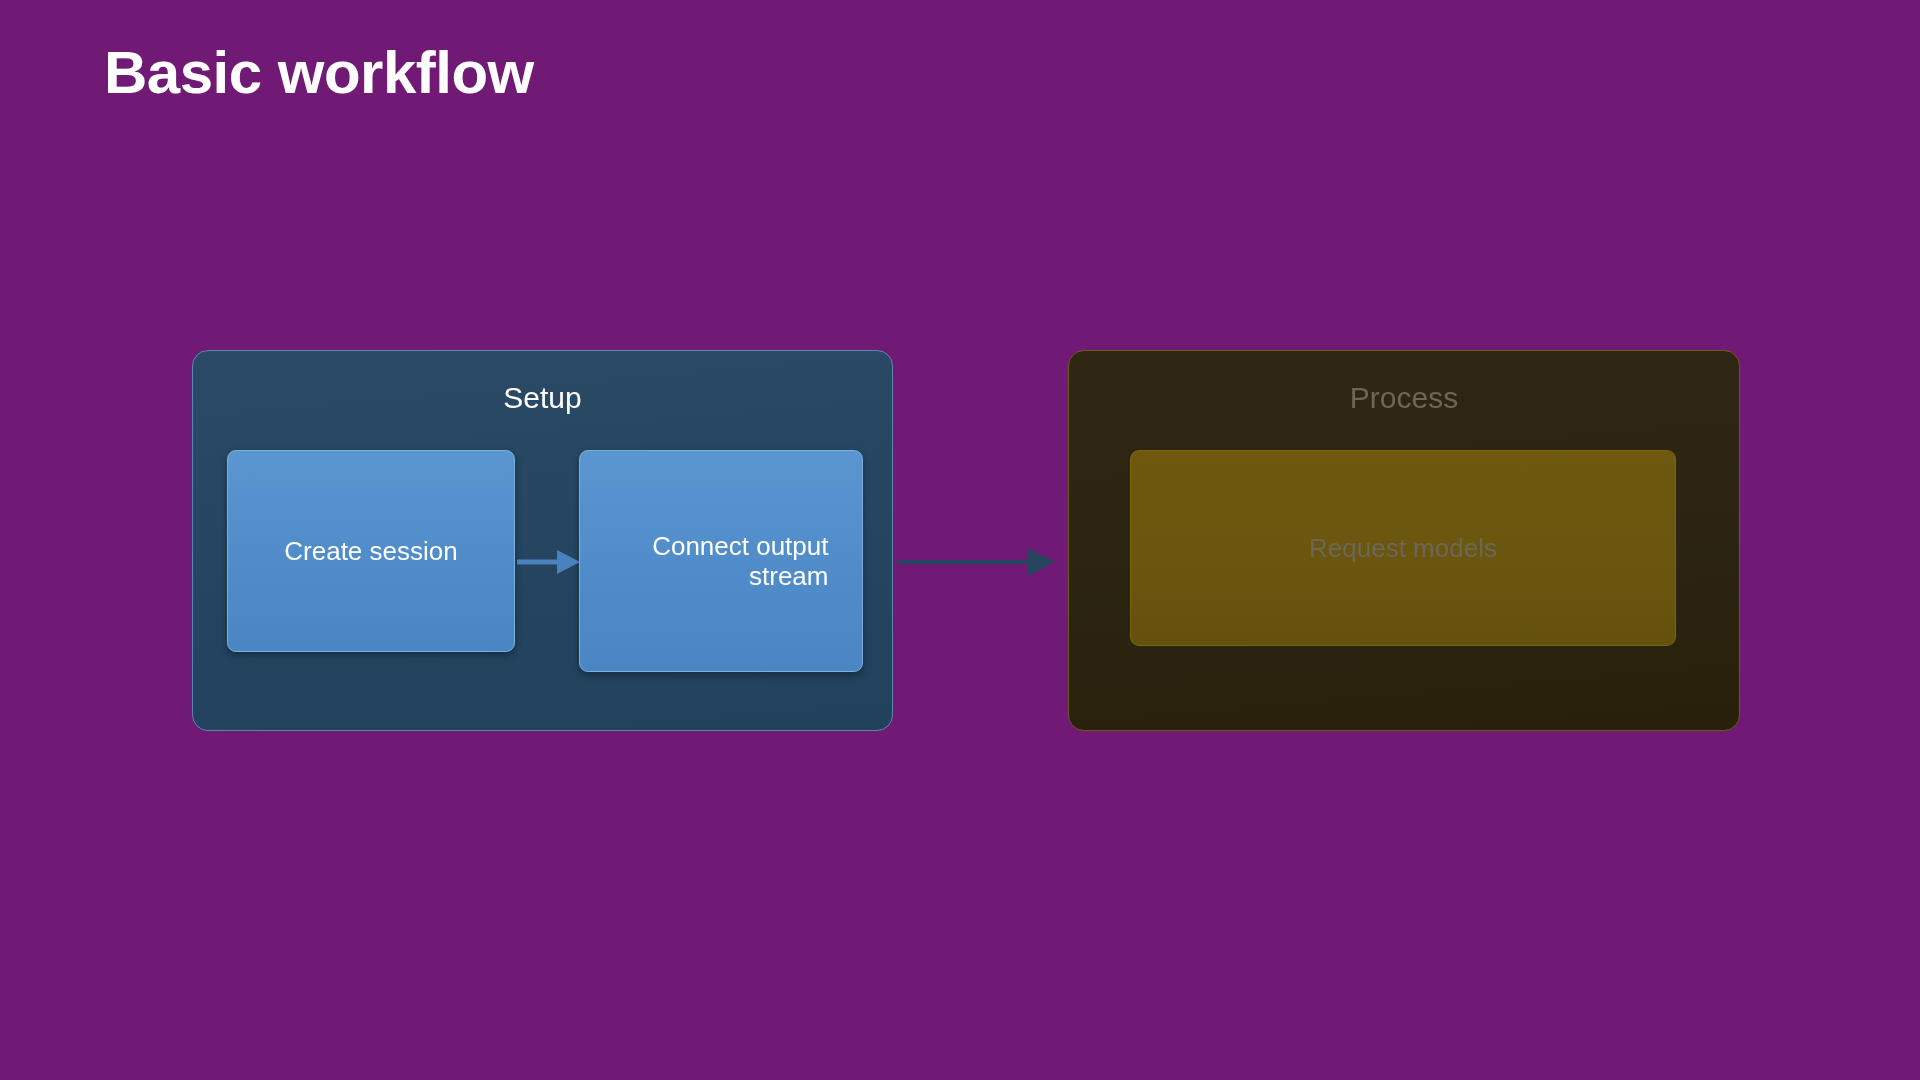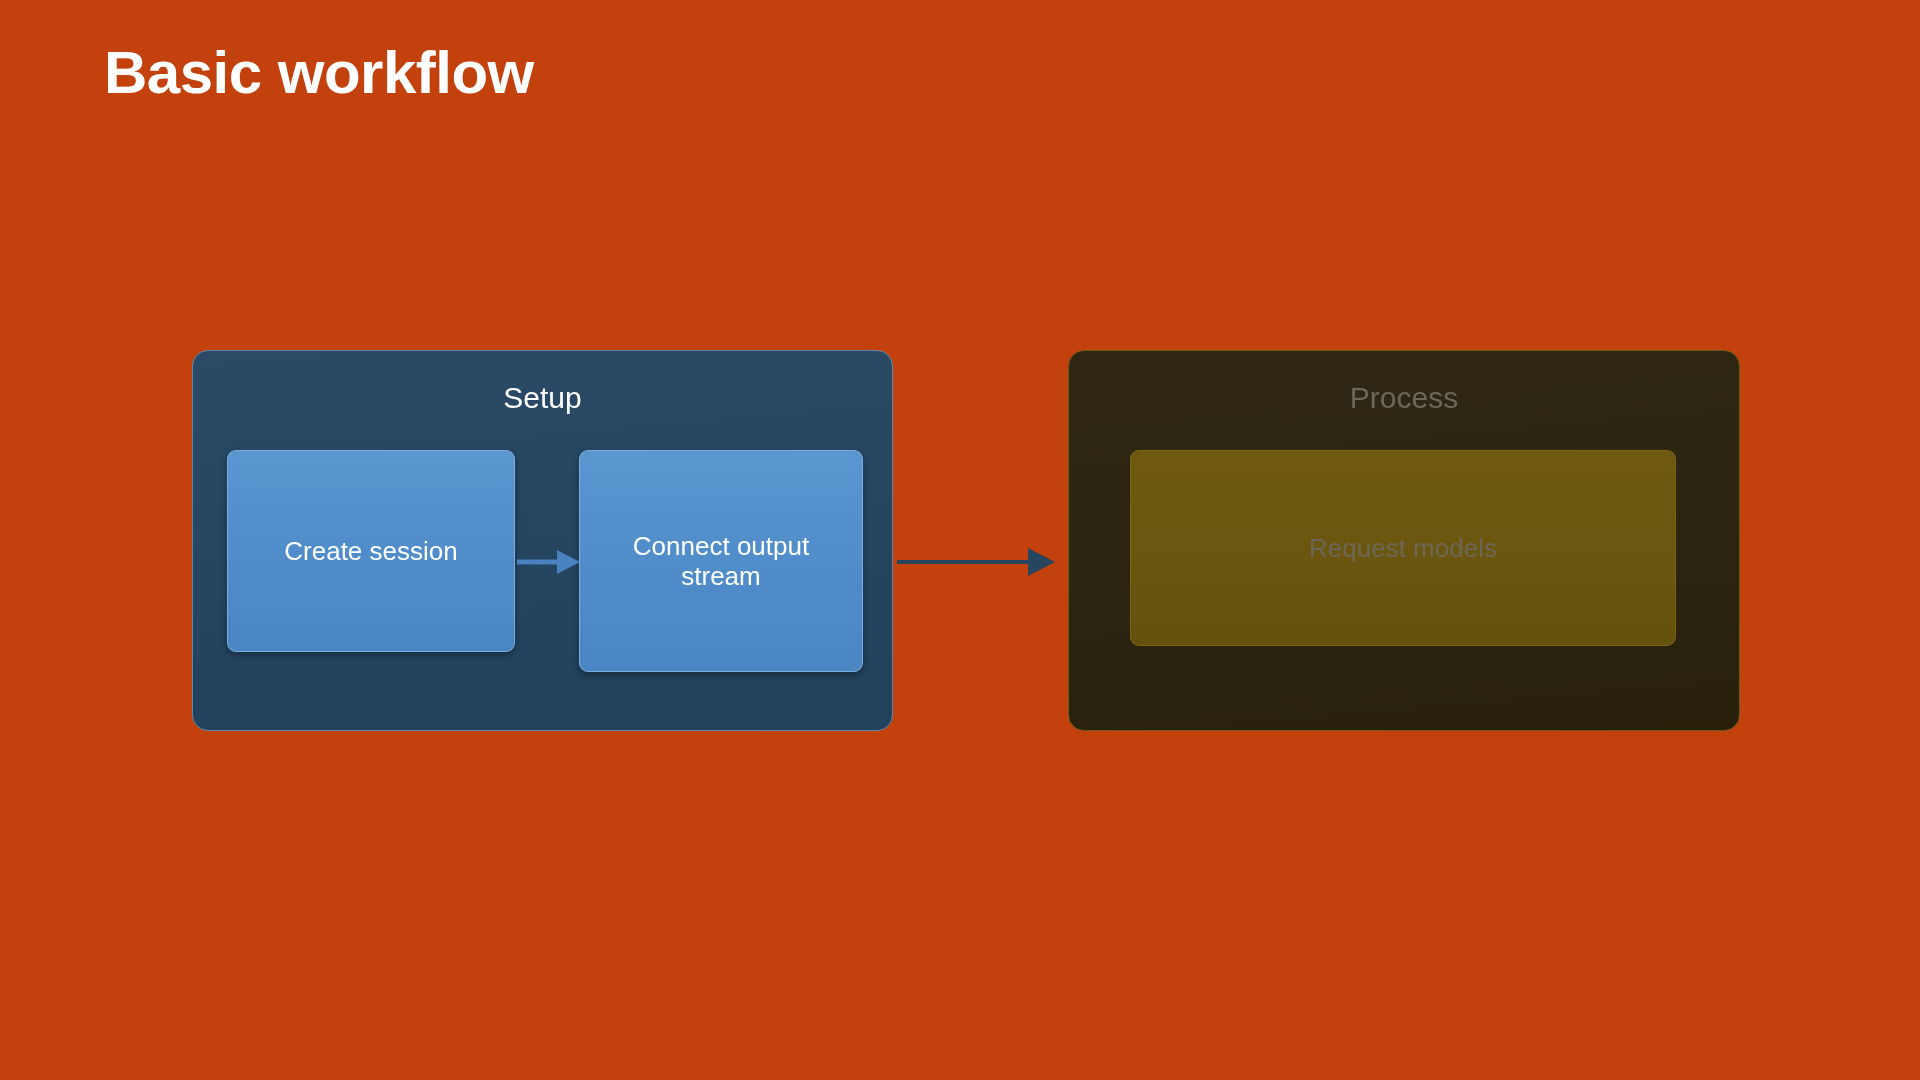--- a/index.html
+++ b/index.html
@@ -12,21 +12,21 @@
     height: 1080px;
     position: relative;
     overflow: hidden;
     font-family: "Liberation Sans", sans-serif;
     -webkit-font-smoothing: antialiased;
   }
 
   #slide {
     position: absolute;
     inset: 0;
-    background: #c2410c;
+    background: #701a75;
     padding-left: 8px;
   }
 
   
   #slide-title {
     position: absolute;
     left: 104px;
     top: 38px;
     font-size: 60px;
     font-weight: 700;
@@ -120,21 +120,21 @@
 
     <div class="group-box active" style="left:192px; top:350px; width:701px; height:381px;">
       <div class="group-label active" style="top:32px;">Setup</div>
     </div>
 
     <div class="node active" style="left:227px; top:450px; width:288px; height:202px;">
       <span>Create session</span>
     </div>
 
     <div class="node active" style="left:579px; top:450px; width:284px; height:222px;">
-      <span style="max-width:215px; display:inline-block;">Connect output stream</span>
+      <span style="max-width:215px; display:inline-block;text-align:right;">Connect output stream</span>
     </div>
 
     <div class="group-box faded" style="left:1068px; top:350px; width:672px; height:381px;">
       <div class="group-label faded" style="top:32px;">Process</div>
     </div>
 
     <div class="node faded" style="left:1130px; top:450px; width:546px; height:196px;">
       <span>Request models</span>
     </div>
 

